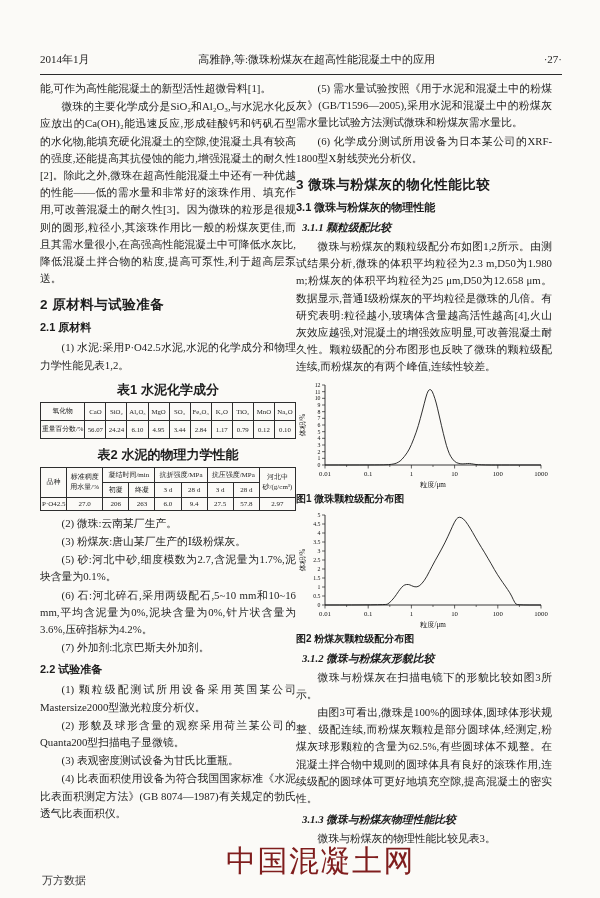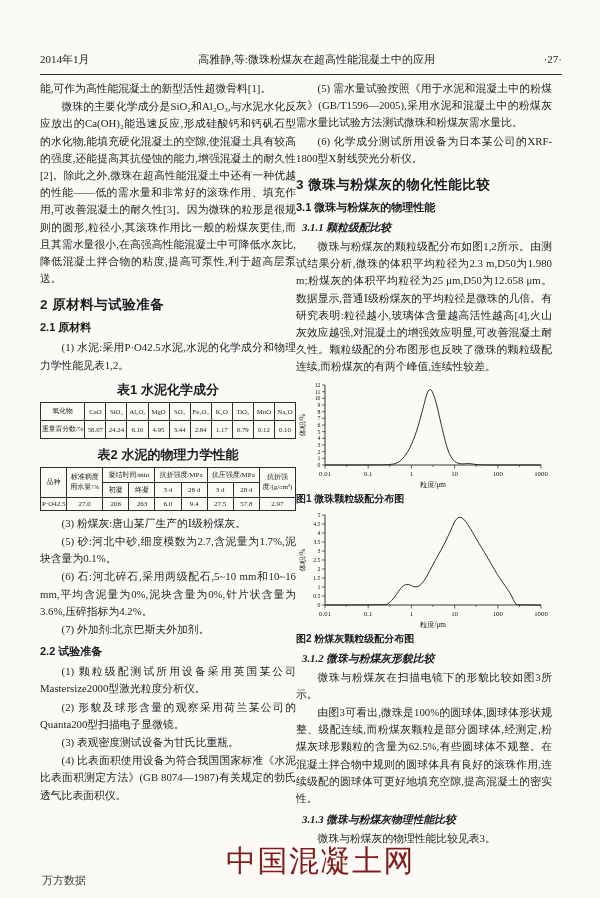--- a/index.html
+++ b/index.html
@@ -89,21 +89,21 @@
 
       <div class="tcap">表2  水泥的物理力学性能</div>
       <table class="t2">
         <tbody>
             <tr>
           <th rowspan="2">品种</th>
           <th rowspan="2" class="wide">标准稠度用水量/%</th>
           <th colspan="2">凝结时间/min</th>
           <th colspan="2">抗折强度/MPa</th>
           <th colspan="2">抗压强度/MPa</th>
-          <th rowspan="2" class="wide">抗折强度/(g/cm³)</th>
+          <th rowspan="2" class="wide">河北中砂/(g/cm³)</th>
         </tr>
         <tr>
           <th>初凝</th>
           <th>终凝</th>
           <th>3 d</th>
           <th>28 d</th>
           <th>3 d</th>
           <th>28 d</th>
         </tr>
         <tr>
@@ -113,20 +113,21 @@
           <td>263</td>
           <td>6.0</td>
           <td>9.4</td>
           <td>27.5</td>
           <td>57.8</td>
           <td>2.97</td>
         </tr>
       </tbody>
         </table>
 
+      <p>(2) 微珠:云南某厂生产。</p>
       <p>(3) 粉煤灰:唐山某厂生产的Ⅰ级粉煤灰。</p>
       <p>(5) 砂:河北中砂,细度模数为2.7,含泥量为1.7%,泥块含量为0.1%。</p>
       <p>(6) 石:河北碎石,采用两级配石,5~10 mm和10~16 mm,平均含泥量为0%,泥块含量为0%,针片状含量为3.6%,压碎指标为4.2%。</p>
       <p>(7) 外加剂:北京巴斯夫外加剂。</p>
       <h3>2.2  试验准备</h3>
       <p>(1) 颗粒级配测试所用设备采用英国某公司Mastersize2000型激光粒度分析仪。</p>
       <p>(2) 形貌及球形含量的观察采用荷兰某公司的Quanta200型扫描电子显微镜。</p>
       <p>(3) 表观密度测试设备为甘氏比重瓶。</p>
       <p>(4) 比表面积使用设备为符合我国国家标准《水泥比表面积测定方法》(GB 8074—1987)有关规定的勃氏透气比表面积仪。</p>
     </div>

